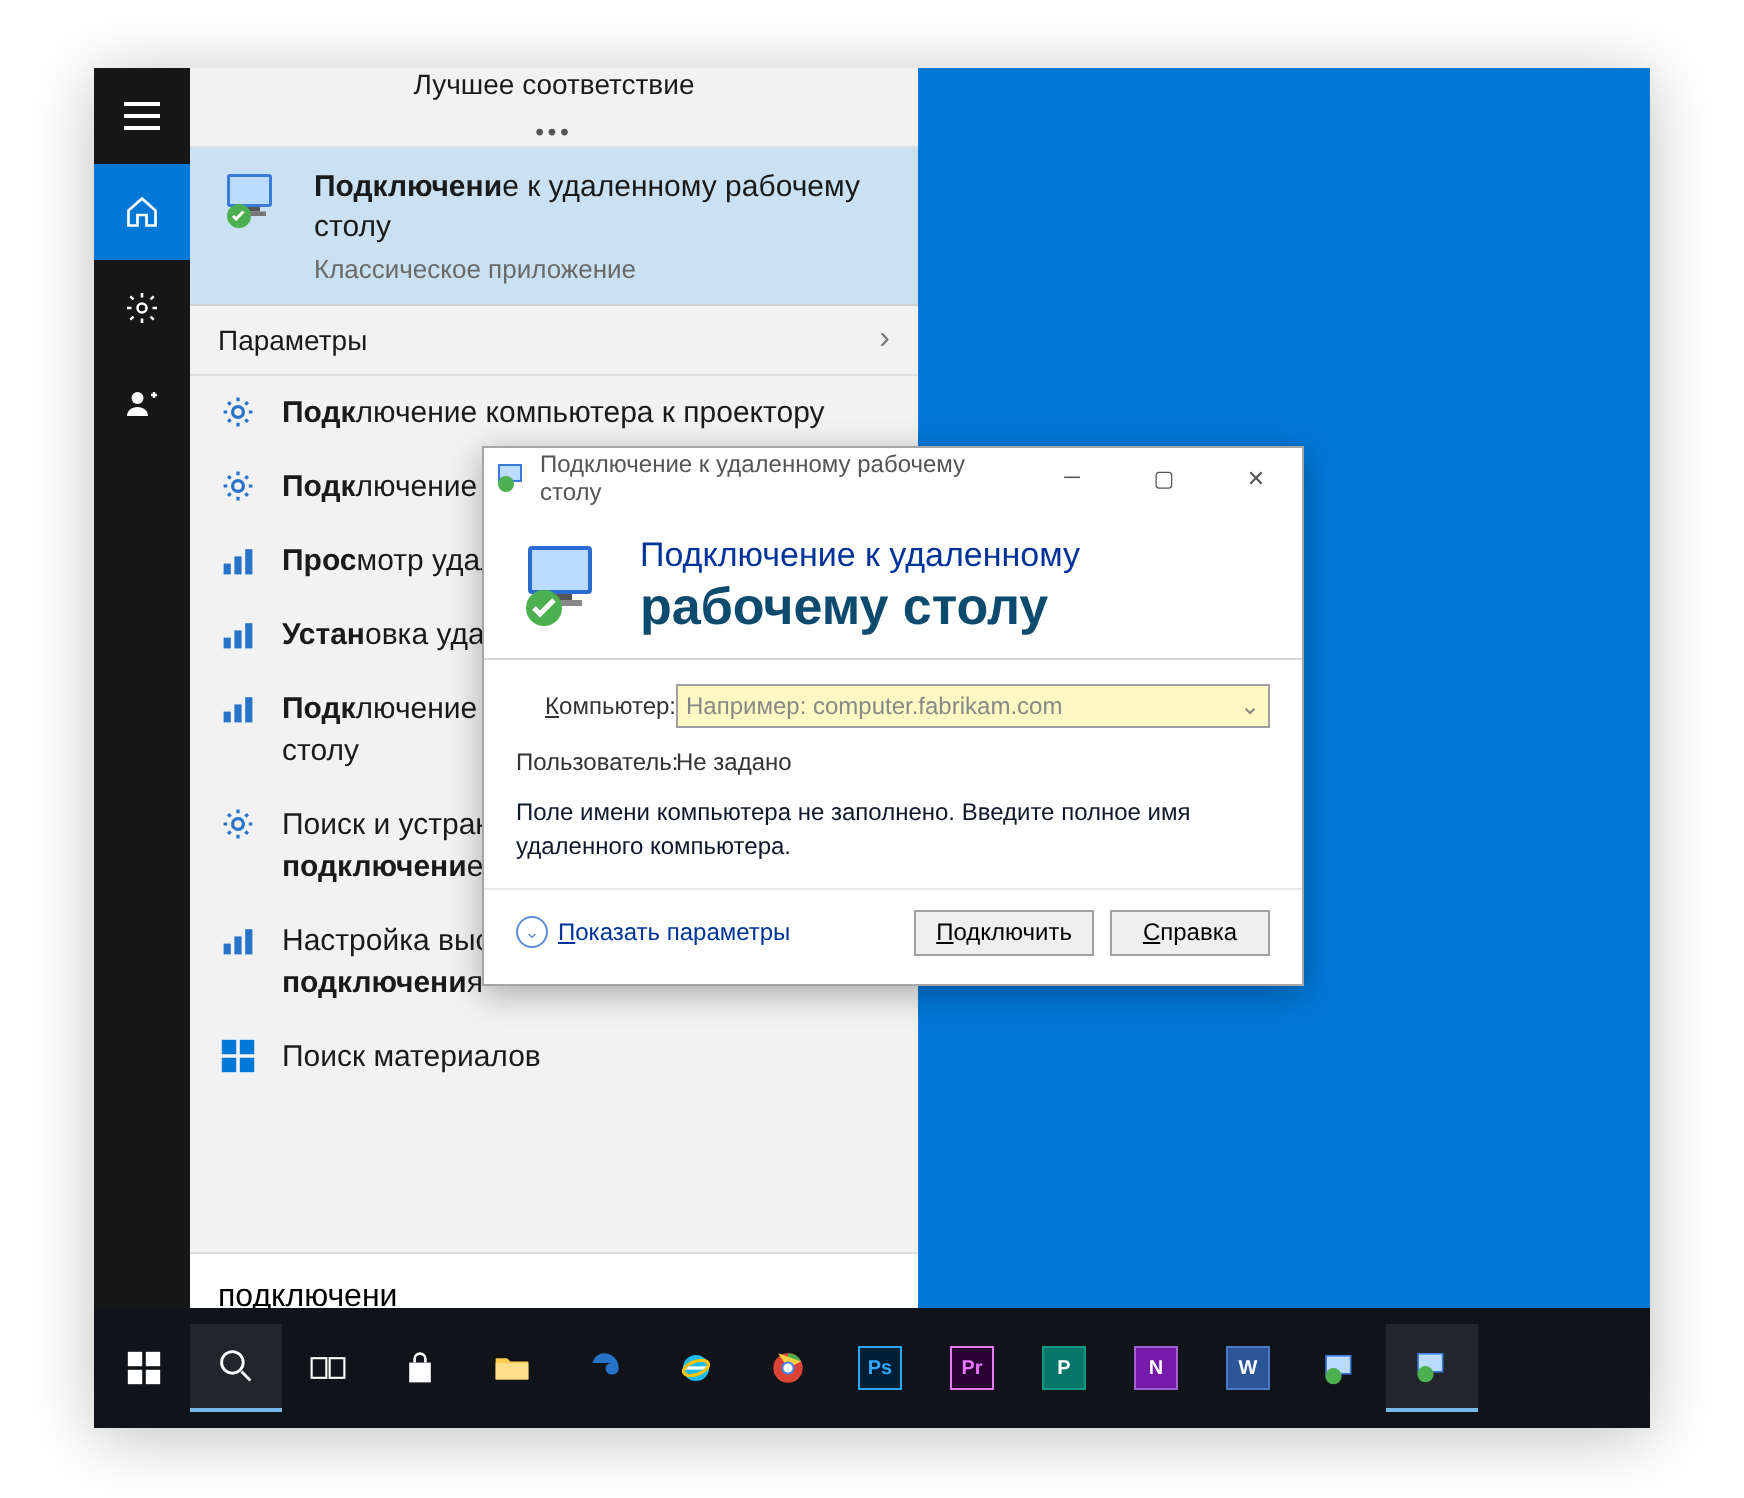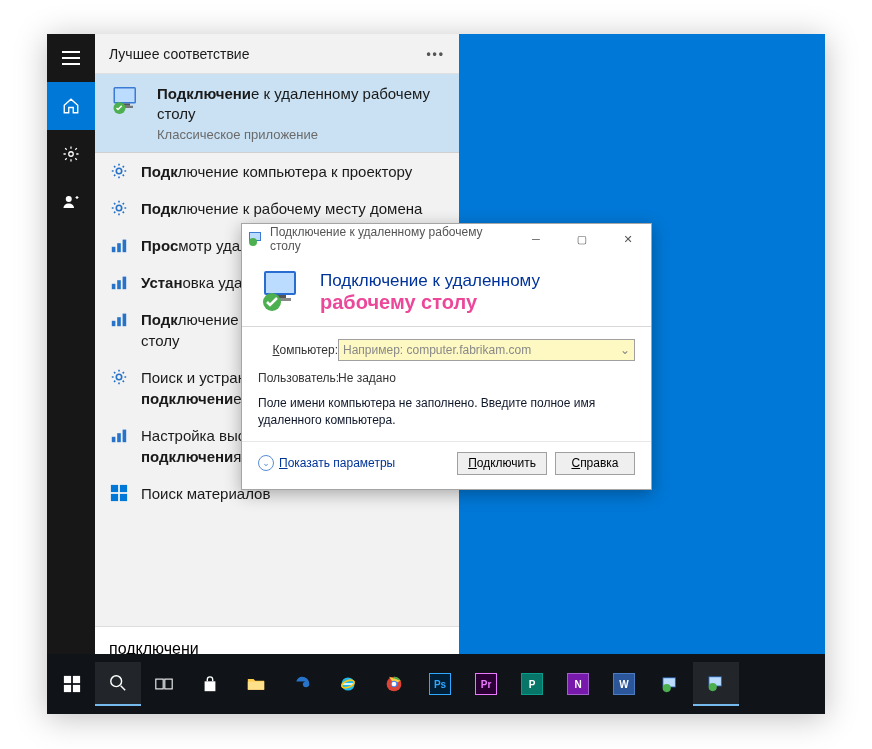--- a/index.html
+++ b/index.html
@@ -6,21 +6,21 @@
 body { width:872px; height:749px; background:#fff; position:relative; overflow:hidden; }
 .frame { position:absolute; left:47px; top:34px; width:778px; height:680px; background:#fff; box-shadow:0 4px 30px rgba(0,0,0,0.25); }
 .desktop { position:absolute; left:0; top:0; right:0; bottom:44px; background:#0078d7; }
 .sidebar { position:absolute; left:0; top:0; width:48px; bottom:44px; background:#171717; display:flex; flex-direction:column; }
 .sidebar-item { width:48px; height:48px; display:flex; align-items:center; justify-content:center; color:#fff; cursor:pointer; }
 .sidebar-item.accent { background:#0078d7; }
 .sidebar-item svg { width:18px; height:18px; }
 .hamburger { display:flex; flex-direction:column; gap:4px; }
 .hamburger span { display:block; width:18px; height:2px; background:#fff; }
 .start-panel { position:absolute; left:48px; top:0; width:364px; bottom:44px; background:#f2f2f2; display:flex; flex-direction:column; }
-.best-match-header { height:40px; padding:0 14px; display:flex; align-items:center; justify-content:space-between; font-size:14px; color:#1a1a1a; border-bottom:1px solid #e0e0e0; }
+.best-match-header { height:40px; padding:0 14px; display:flex; align-items:center; justify-content:space-between; font-size:14px; color:#1a1a1a; border-bottom:1px solid #e0e0e0;flex-direction:column; }
 .more-dots { letter-spacing:2px; font-weight:bold; font-size:12px; color:#555; }
 .best-match { background:#c9e1f3; padding:10px 14px; display:flex; gap:12px; align-items:flex-start; border-bottom:1px solid #d0d0d0; }
 .rdp-icon-big { width:36px; height:36px; flex-shrink:0; }
 .best-match .title { font-size:15px; color:#1a1a1a; line-height:1.35; }
 .best-match .subtitle { font-size:13px; color:#6a6a6a; margin-top:2px; }
 .section-header { padding:8px 14px; font-size:14px; color:#1a1a1a; display:flex; justify-content:space-between; align-items:center; border-bottom:1px solid #e0e0e0; background:#f2f2f2; }
 .result-list { flex:1; overflow:hidden; }
 .result { padding:8px 14px; display:flex; gap:12px; align-items:flex-start; font-size:15px; color:#1a1a1a; line-height:1.4; cursor:pointer; }
 .result-icon { width:20px; height:20px; flex-shrink:0; display:flex; align-items:center; justify-content:center; }
 .settings-glyph { width:18px; height:18px; }
@@ -33,21 +33,21 @@
 .adobe-tile { width:22px; height:22px; border:1px solid; display:flex; align-items:center; justify-content:center; font-size:10px; font-weight:bold; font-family:Arial; }
 .rdp-window { position:absolute; left:194px; top:189px; width:411px; background:#fff; border:1px solid #a5a5a5; box-shadow:0 4px 16px rgba(0,0,0,0.3); }
 .rdp-titlebar { height:30px; background:#fff; display:flex; align-items:center; padding-left:6px; font-size:12px; color:#555; }
 .rdp-titlebar-icon { width:16px; height:16px; margin-right:6px; }
 .rdp-titlebar .title-text { flex:1; }
 .win-controls { display:flex; }
 .win-ctrl { width:46px; height:30px; display:flex; align-items:center; justify-content:center; color:#555; cursor:pointer; font-size:11px; }
 .rdp-header { padding:14px 16px 10px; display:flex; gap:14px; align-items:center; }
 .rdp-header-icon { width:48px; height:48px; flex-shrink:0; }
 .rdp-header-text .line1 { font-size:17px; color:#003399; }
-.rdp-header-text .line2 { font-size:20px; color:#ec4899; font-weight:600; }
+.rdp-header-text .line2 { font-size:26px; color:#0c4a6e; font-weight:600; }
 .rdp-divider { height:1px; background:#d8d8d8; margin:0; }
 .rdp-body { padding:12px 16px; font-size:12px; color:#333; }
 .rdp-row { display:flex; align-items:center; margin-bottom:10px; }
 .rdp-label { width:80px;text-align:right; }
 .rdp-label u { text-decoration:underline; }
 .rdp-combo { flex:1; height:22px; border:1px solid #a0a0a0; font-size:12px; padding:0 4px; color:#888; background:#fef9c3; display:flex; align-items:center; justify-content:space-between; }
 .rdp-info { color:#0f172a; line-height:1.4; margin-top:2px; }
 .rdp-footer { padding:10px 16px 14px; display:flex; align-items:center; gap:8px; border-top:1px solid #e8e8e8; }
 .show-params { display:flex; align-items:center; gap:5px; font-size:12px; color:#003399; cursor:pointer; }
 .circle-arrow { width:16px; height:16px; border:1px solid #5a8dd6; border-radius:50%; display:flex; align-items:center; justify-content:center; font-size:9px; color:#5a8dd6; }
@@ -101,20 +101,24 @@
         <rect x="14" y="26" width="14" height="3" fill="#555"></rect>
         <rect x="10" y="29" width="22" height="3" fill="#777"></rect>
         <circle cx="14" cy="32" r="8" fill="#4caf50"></circle>
         <path d="M10 32l2 2 5-5" stroke="#fff" stroke-width="2" fill="none"></path>
       </svg>
       <div>
         <div class="title"><b>Подключени</b><span>е к удаленному рабочему столу</span></div>
         <div class="subtitle">Классическое приложение</div>
       </div>
     </div>
+    <div class="section-header">
+      <span>Параметры</span>
+      <span class="chevron">›</span>
+    </div>
     <div class="result-list" id="result-list">
         <div class="result">
           <span class="result-icon">
             <svg class="settings-glyph" viewBox="0 0 20 20">
               <circle cx="10" cy="10" r="3" fill="none" stroke="#2673c9" stroke-width="1.8"></circle>
               <path d="M10 2v2M10 16v2M2 10h2M16 10h2M4.5 4.5l1.4 1.4M14.1 14.1l1.4 1.4M4.5 15.5l1.4-1.4M14.1 5.9l1.4-1.4" stroke="#2673c9" stroke-width="1.8"></path>
             </svg>
           </span>
           <span><b>Подк</b>лючение компьютера к проектору</span>
         </div>

